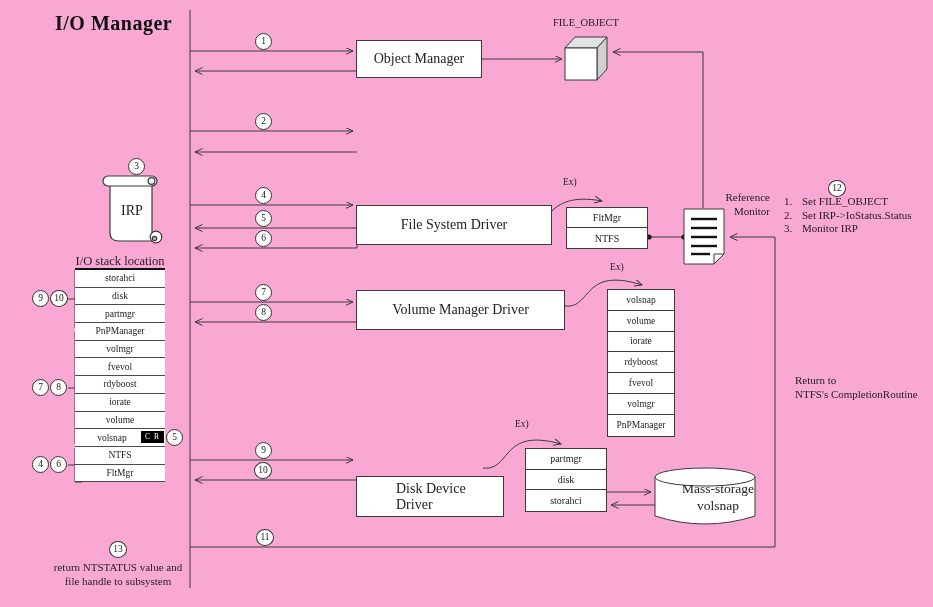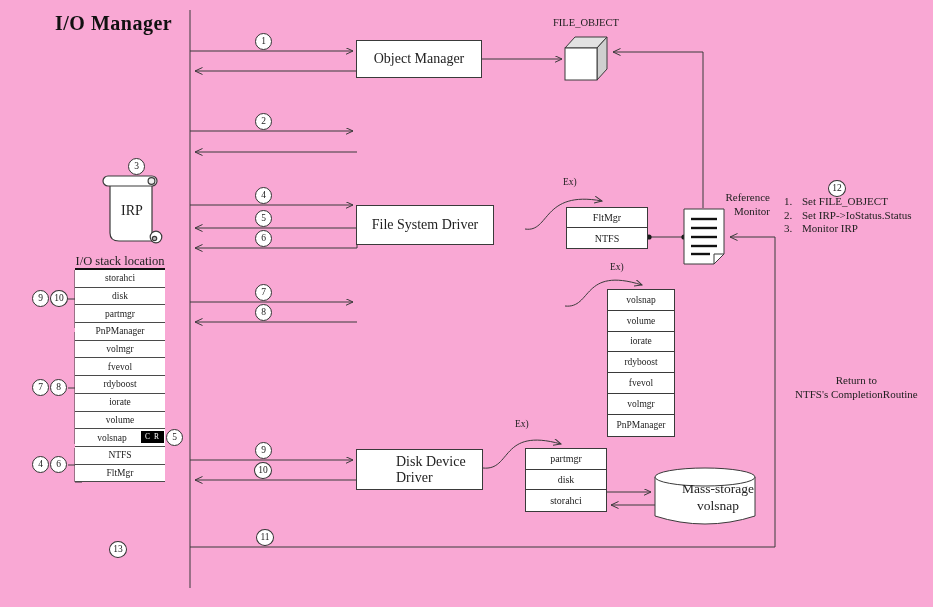--- a/index.html
+++ b/index.html
@@ -112,22 +112,23 @@
 
     <g stroke="#3a3a3a" stroke-width="1" fill="#fff">
       <path d="M655,477 L655,516 Q705,532 755,516 L755,477"></path>
       <ellipse cx="705" cy="477" rx="50" ry="9"></ellipse>
     </g>
   </svg>
 
   <div class="abs title" style="left:55px;top:12px;">I/O Manager</div>
 
   <div class="box" style="left:356px;top:40px;width:126px;height:38px;">Object Manager</div>
-  <div class="box" style="left:356px;top:205px;width:138px;height:40px;">File System Driver</div>
-  <div class="box" style="left:356px;top:449px;width:127px;height:41px;padding-left:39px;">Disk Device Driver</div>
+  <div class="box" style="left:356px;top:205px;width:196px;height:40px;">File System Driver</div>
+  <div class="box" style="left:356px;top:290px;width:209px;height:40px;">Volume Manager Driver</div>
+  <div class="box" style="left:356px;top:476px;width:148px;height:41px;padding-left:39px;">Disk Device Driver</div>
 
   <div class="abs small" style="left:550px;top:17px;width:72px;text-align:center;font-size:10.5px;">FILE_OBJECT</div>
 
   <div class="abs" style="left:112px;top:203px;width:40px;text-align:center;font-size:14px;">IRP</div>
   <div class="num" style="left:128px;top:158px;">3</div>
 
   <div class="num" style="left:255px;top:33px;">1</div>
   <div class="num" style="left:255px;top:113px;">2</div>
   <div class="num" style="left:255px;top:187px;">4</div>
   <div class="num" style="left:255px;top:210px;">5</div>
@@ -209,20 +210,24 @@
     <div class="srow">
       <span class="sn">2.</span>
       <span>Set IRP-&gt;IoStatus.Status</span>
     </div>
     <div class="srow">
       <span class="sn">3.</span>
       <span>Monitor IRP</span>
     </div>
   </div>
 
-  <div class="abs note" style="left:795px;top:373px;text-align:center;">
+  <div class="abs note" style="left:795px;top:373px;">
     <div>Return to</div>
     <div>NTFS's CompletionRoutine</div>
   </div>
 
   <div class="num" style="left:109px;top:541px;width:18px;">13</div>
+  <div class="abs note" style="left:33px;top:560px;width:170px;text-align:center;">
+    <div>return NTSTATUS value and</div>
+    <div>file handle to subsystem</div>
+  </div>
 
 </div>
 
 </body></html>

